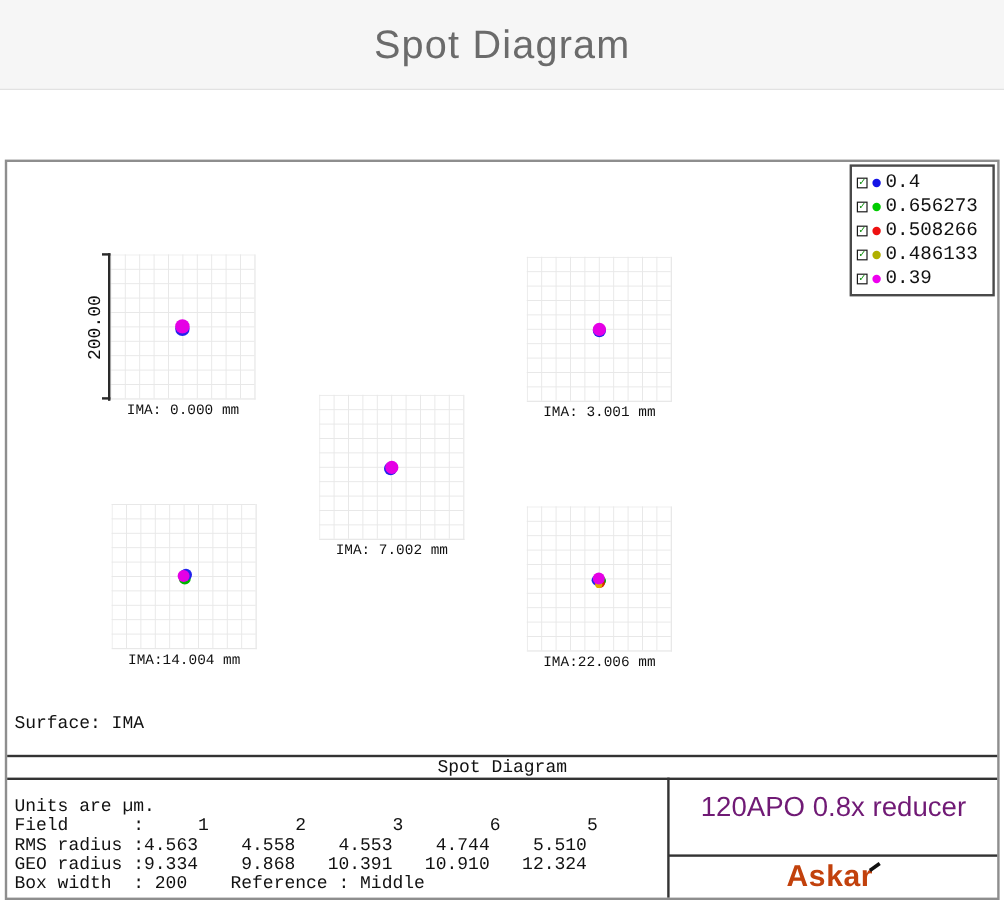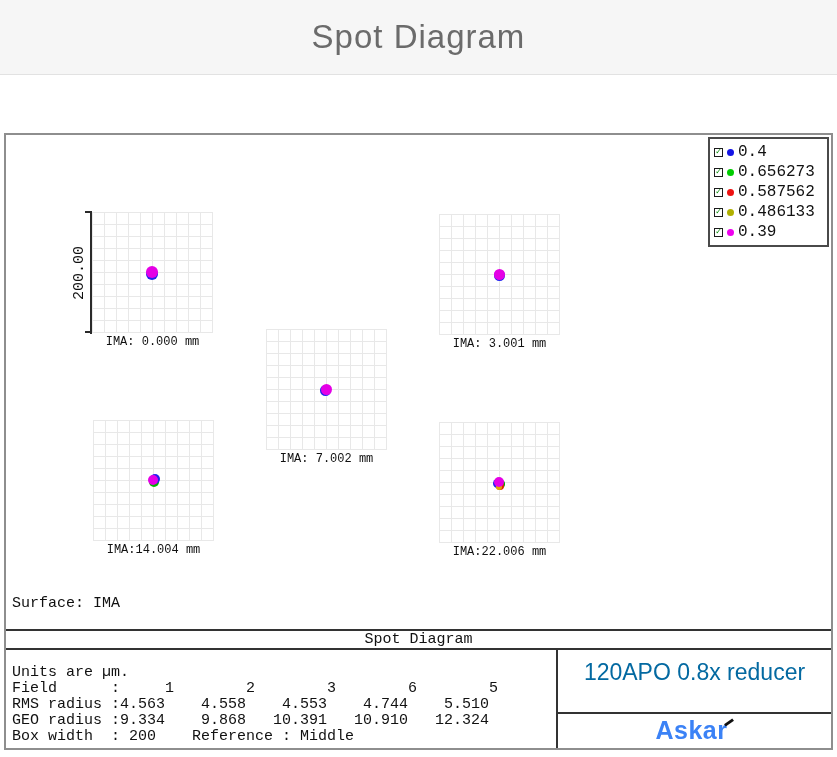--- a/index.html
+++ b/index.html
@@ -36,24 +36,24 @@
     justify-content:center;writing-mode:vertical-rl;transform:rotate(180deg);font-size:15px;}
   
   .surface{position:absolute;left:6px;top:460px;font-size:15px;}
   .hline{position:absolute;left:0;right:0;height:1.5px;background:#333;}
   .caption{position:absolute;left:0;right:0;top:496px;text-align:center;font-size:15px;}
   .infopre{position:absolute;left:6px;top:530px;margin:0;font-family:inherit;
     font-size:15px;line-height:16px;}
   .vline{position:absolute;left:550px;top:513px;bottom:0;width:1.5px;background:#333;}
   .model{position:absolute;left:552px;right:0;top:513px;height:49px;display:flex;
     align-items:center;justify-content:center;font-family:"Liberation Sans",sans-serif;
-    font-size:23px;color:#0369a1;}
+    font-size:23px;color:#701a75;}
   .brand{position:absolute;left:552px;right:0;top:578px;bottom:0;display:flex;
     align-items:center;justify-content:center;font-family:"Liberation Sans",sans-serif;
-    font-size:25px;font-weight:bold;color:#3b82f6;letter-spacing:0.5px;}
+    font-size:25px;font-weight:bold;color:#c2410c;letter-spacing:0.5px;}
   .brand .mark{display:inline-block;width:10px;height:3px;background:#111;
     transform:rotate(-35deg);margin:0 0 16px -4px;}
 </style>
 </head>
 <body>
 
 <div class="header">
   <div class="title">Spot Diagram</div>
 </div>
 
@@ -65,21 +65,21 @@
         <span class="lab">0.4</span>
       </div>
       <div class="legend-item">
         <span class="cbx">✓</span>
         <span class="dot" style="background: rgb(0, 204, 0);"></span>
         <span class="lab">0.656273</span>
       </div>
       <div class="legend-item">
         <span class="cbx">✓</span>
         <span class="dot" style="background: rgb(238, 17, 17);"></span>
-        <span class="lab">0.587562</span>
+        <span class="lab">0.508266</span>
       </div>
       <div class="legend-item">
         <span class="cbx">✓</span>
         <span class="dot" style="background: rgb(176, 176, 0);"></span>
         <span class="lab">0.486133</span>
       </div>
       <div class="legend-item">
         <span class="cbx">✓</span>
         <span class="dot" style="background: rgb(238, 0, 238);"></span>
         <span class="lab">0.39</span>

